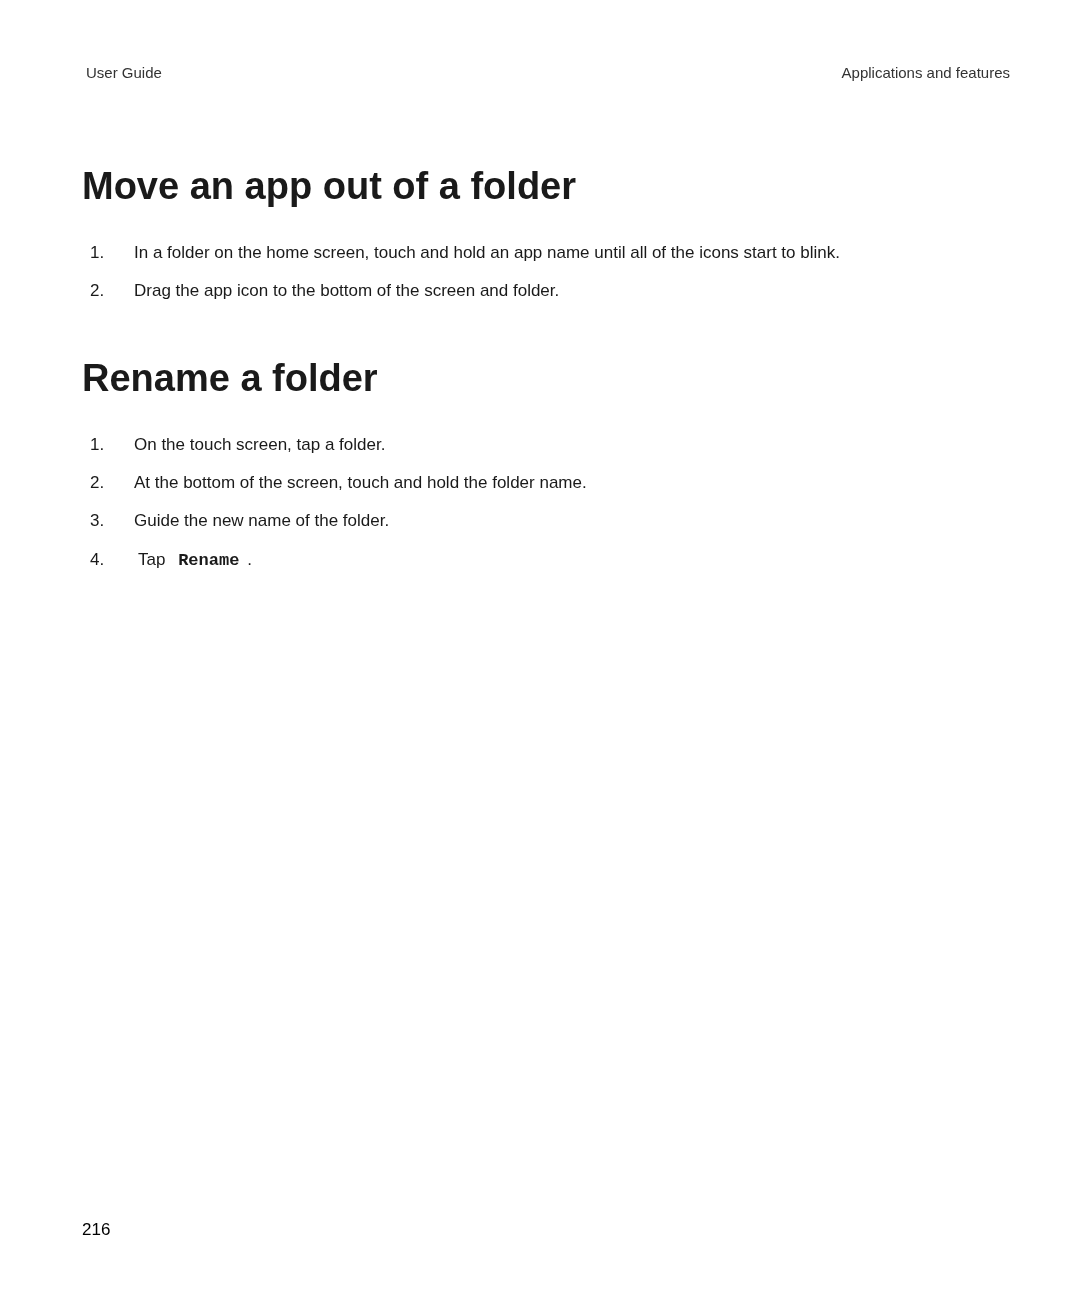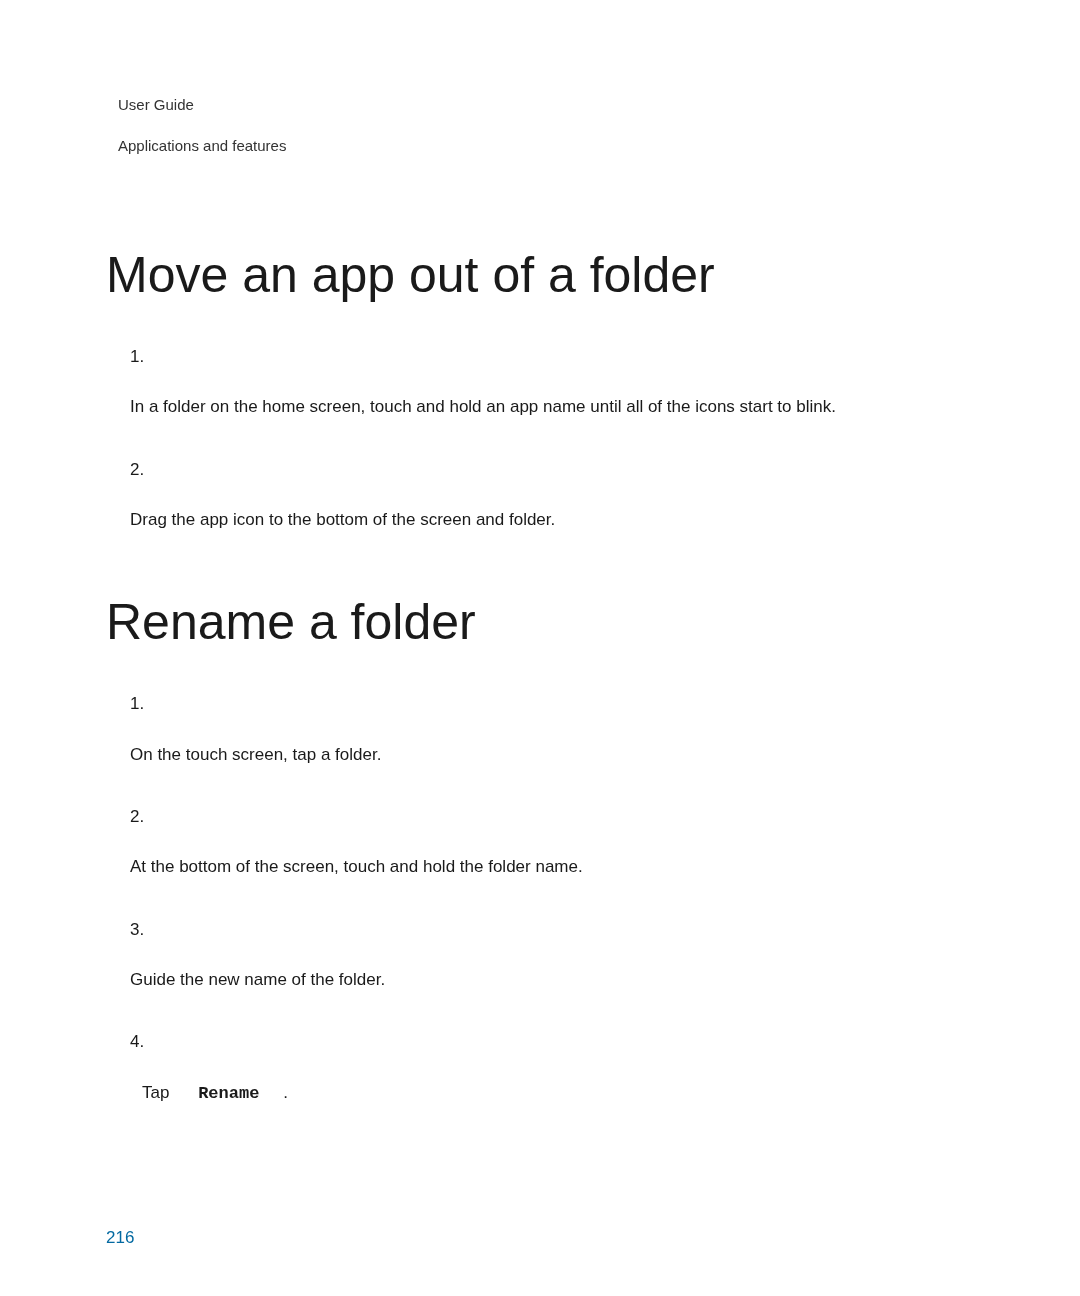--- a/index.html
+++ b/index.html
@@ -1,39 +1,38 @@
 <!DOCTYPE html>
 <html><head>
 <meta charset="utf-8">
 <style>
   * {
-    margin: 12px;
+    margin: 4px;
     padding: 0;
     box-sizing: border-box;
-    flex-direction: column;
   }
   body {
     width: 1080px;
     height: 1296px;
     background: #ffffff;
     font-family: -apple-system, BlinkMacSystemFont, "Segoe UI", Arial, sans-serif;
     color: #1a1a1a;
     position: relative;
     padding: 48px 70px 60px 70px;
   }
   .header {
     display: flex;
     justify-content: space-between;
     font-size: 15px;
     color: #333;
     margin-bottom: 80px;
   }
   .section-heading {
-    font-size: 50px;
-    font-weight: 400;
+    font-size: 38px;
+    font-weight: 700;
     color: #1a1a1a;
     margin-bottom: 28px;
     letter-spacing: 0px;
   }
   .ol {
     list-style: none;
     margin-bottom: 48px;
     padding-left: 0;
   }
   .li {
@@ -52,21 +51,21 @@
   }
   .li-text .bold {
     font-weight: 700;
     font-family: Liberation Mono, monospace;
   }
   .page-number {
     position: absolute;
     bottom: 60px;
     left: 70px;
     font-size: 17px;
-    color: #0369a1;
+    color: #000000;
   }
 </style>
 </head>
 <body>
 
 <div class="header">
   <span>User Guide</span>
   <span>Applications and features</span>
 </div>
 

